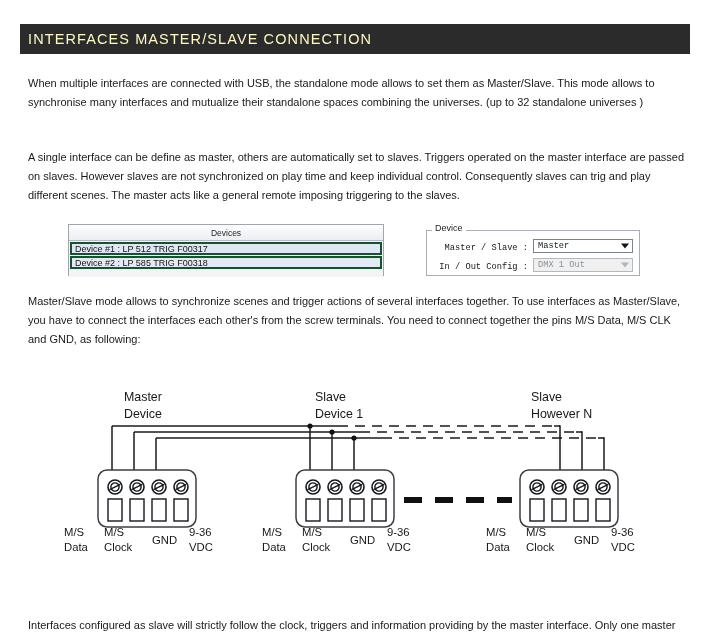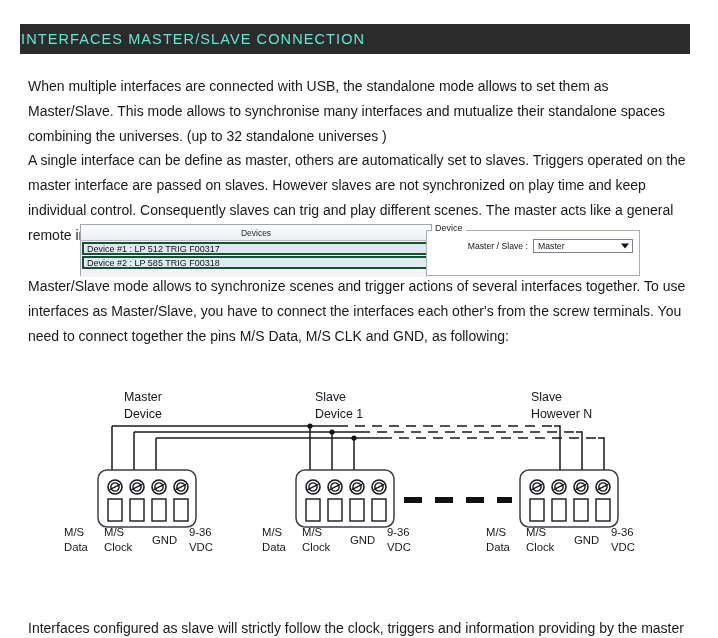--- a/index.html
+++ b/index.html
@@ -13,47 +13,47 @@
   }
   .page{position:relative;width:718px;height:638px;}
 
   
   .section-header{
     position:absolute;left:20px;top:24px;width:670px;height:30px;
     background:#2b2b2b;
     display:flex;align-items:center;
   }
   .section-header .title{
-    color:#5eead4;
+    color:#fef9c3;
     font-size:14.5px;
     letter-spacing:1.1px;
-    padding-left:1px;
+    padding-left:8px;
     font-weight:400;
     white-space:nowrap;
   }
 
   
   .para{
     position:absolute;
     left:28px;width:662px;
-    font-size:14px;
-    line-height:25px;
+    font-size:11px;
+    line-height:19px;
     color:#17191c;
     text-align:left;
   }
   #para1{top:74px;}
   #para2{top:148px;}
-  #para3{top:274px;}
+  #para3{top:292px;}
   #para4{top:588px;margin-top:28px;}
 
   
   .sw-shot{position:absolute;left:68px;top:224px;width:572px;height:54px;}
 
   .devices-panel{
-    position:absolute;left:12px;top:0;width:352px;height:52px;
+    position:absolute;left:0;top:0;width:316px;height:52px;
     background:#f3f4f6;
     border:1px solid #9fa6b0;
     box-sizing:border-box;
   }
   .devices-head{
     height:15px;
     background:linear-gradient(to bottom,#fdfdfe 0%,#eceef2 100%);
     border-bottom:1px solid #b6bcc6;
     display:flex;align-items:center;justify-content:center;
     font-size:8.5px;color:#23262b;
@@ -81,21 +81,21 @@
     border:1px solid #a9aeb6;
     box-sizing:border-box;
     background:#ffffff;
   }
   .legend{
     position:absolute;left:6px;top:-1px;
     background:#ffffff;padding:0 3px;
     font-size:9px;color:#1d2024;
   }
   .frow{
-    position:absolute;display:flex;align-items:center;
+    position:absolute;display:flex;align-items:flex-end;font-family:Liberation Mono, monospace;
   }
   #frow1{left:6px;top:15px;}
   #frow2{left:6px;top:34px;}
   .flabel{
     width:96px;text-align:right;
     font-size:8.7px;color:#15181c;
     padding-right:5px;white-space:nowrap;
   }
   .combo{
     width:100px;height:14px;
@@ -168,20 +168,27 @@
       <div class="legend">Device</div>
 
       <div class="frow" id="frow1">
         <span class="flabel">Master / Slave :</span>
         <div class="combo">
           <span>Master</span>
           <span class="arrow"></span>
         </div>
       </div>
 
+      <div class="frow" id="frow2">
+        <span class="flabel">In / Out Config :</span>
+        <div class="combo disabled">
+          <span>DMX 1 Out</span>
+          <span class="arrow"></span>
+        </div>
+      </div>
     </div>
   </div>
 
   <div class="diagram">
 
     <div class="dev-title" id="t-master">
       <div>Master</div>
       <div>Device</div>
     </div>
     <div class="dev-title" id="t-slave1">

